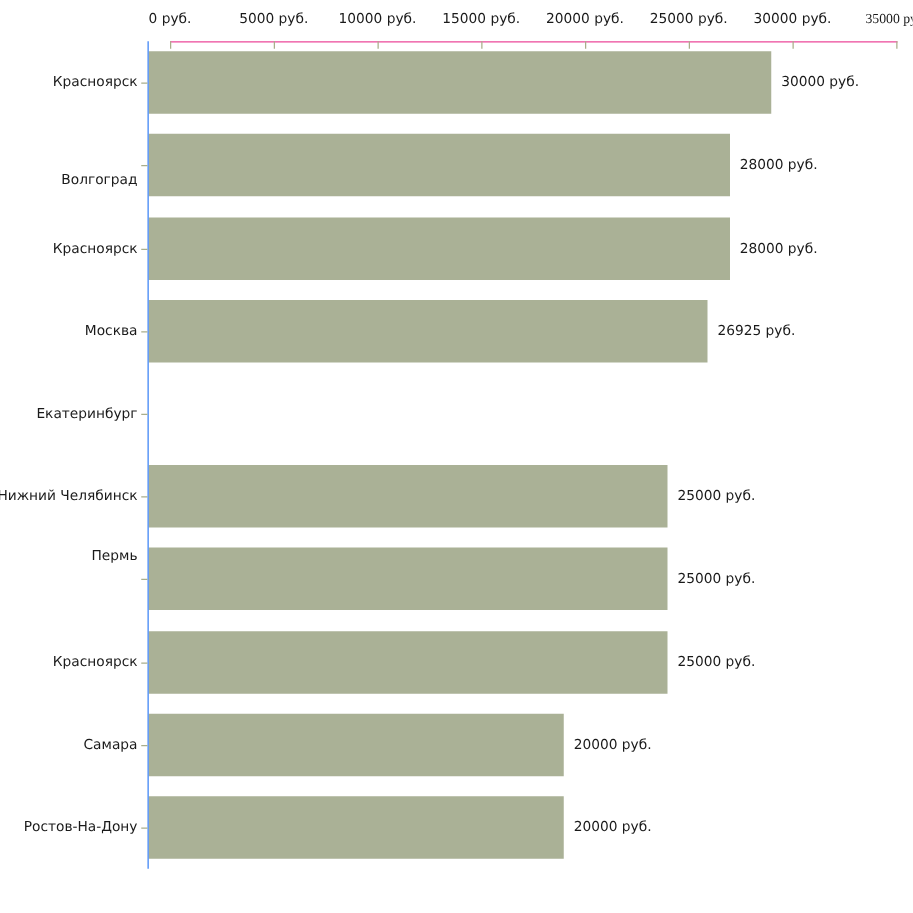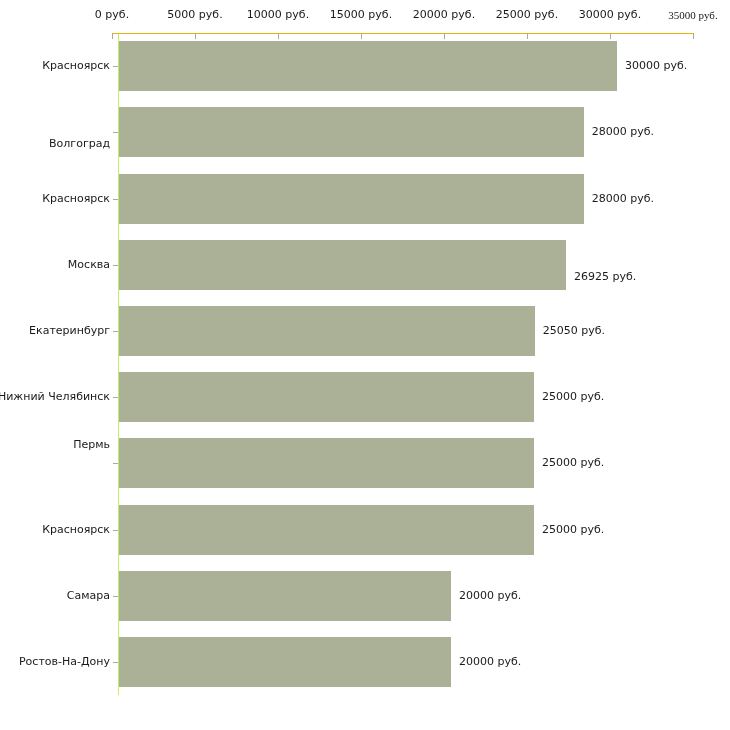--- a/index.html
+++ b/index.html
@@ -18,25 +18,25 @@
   #chart-root {
     position: relative;
     width: 730px;
     height: 730px;
     background: #ffffff;
   }
 
   
   #x-axis {
     position: absolute;
-    left: 112px;
+    left: 136px;
     top: 33px;
     width: 582px;
     height: 1px;
-    background: #eab308;
+    background: #ec4899;
   }
   .x-tick {
     position: absolute;
     top: 0px;
     width: 1px;
     height: 6px;
     background: #a9ae8b;
   }
   .x-tick-label {
     position: absolute;
@@ -48,21 +48,21 @@
     color: #1a1a1a;
   }
 
   
   #y-axis {
     position: absolute;
     left: 118px;
     top: 33px;
     width: 1px;
     height: 662px;
-    background: #bef264;
+    background: #3b82f6;
   }
   .y-tick {
     position: absolute;
     left: -5px;
     width: 5px;
     height: 1px;
     background: #a9ae8b;
   }
   .cat-label {
     position: absolute;
@@ -120,25 +120,21 @@
       <div class="bar-row" style="top: 74.3px; height: 50px;">
         <div class="bar" style="width: 464.8px; background: rgb(170, 177, 150);"></div>
         <div class="bar-value" style="left: 464.8px;">28000 руб.</div>
       </div>
       <div class="bar-row" style="top: 140.5px; height: 50px;">
         <div class="bar" style="width: 464.8px; background: rgb(170, 177, 150);"></div>
         <div class="bar-value" style="left: 464.8px;">28000 руб.</div>
       </div>
       <div class="bar-row" style="top: 206.7px; height: 50px;">
         <div class="bar" style="width: 446.955px; background: rgb(170, 177, 150);"></div>
-        <div class="bar-value" style="left: 446.955px; margin-top: 12px;">26925 руб.</div>
-      </div>
-      <div class="bar-row" style="top: 272.9px; height: 50px;">
-        <div class="bar" style="width: 415.83px; background: rgb(170, 177, 150);"></div>
-        <div class="bar-value" style="left: 415.83px;">25050 руб.</div>
+        <div class="bar-value" style="left: 446.955px;">26925 руб.</div>
       </div>
       <div class="bar-row" style="top: 339.1px; height: 50px;">
         <div class="bar" style="width: 415px; background: rgb(170, 177, 150);"></div>
         <div class="bar-value" style="left: 415px;">25000 руб.</div>
       </div>
       <div class="bar-row" style="top: 405.3px; height: 50px;">
         <div class="bar" style="width: 415px; background: rgb(170, 177, 150);"></div>
         <div class="bar-value" style="left: 415px;">25000 руб.</div>
       </div>
       <div class="bar-row" style="top: 471.5px; height: 50px;">

